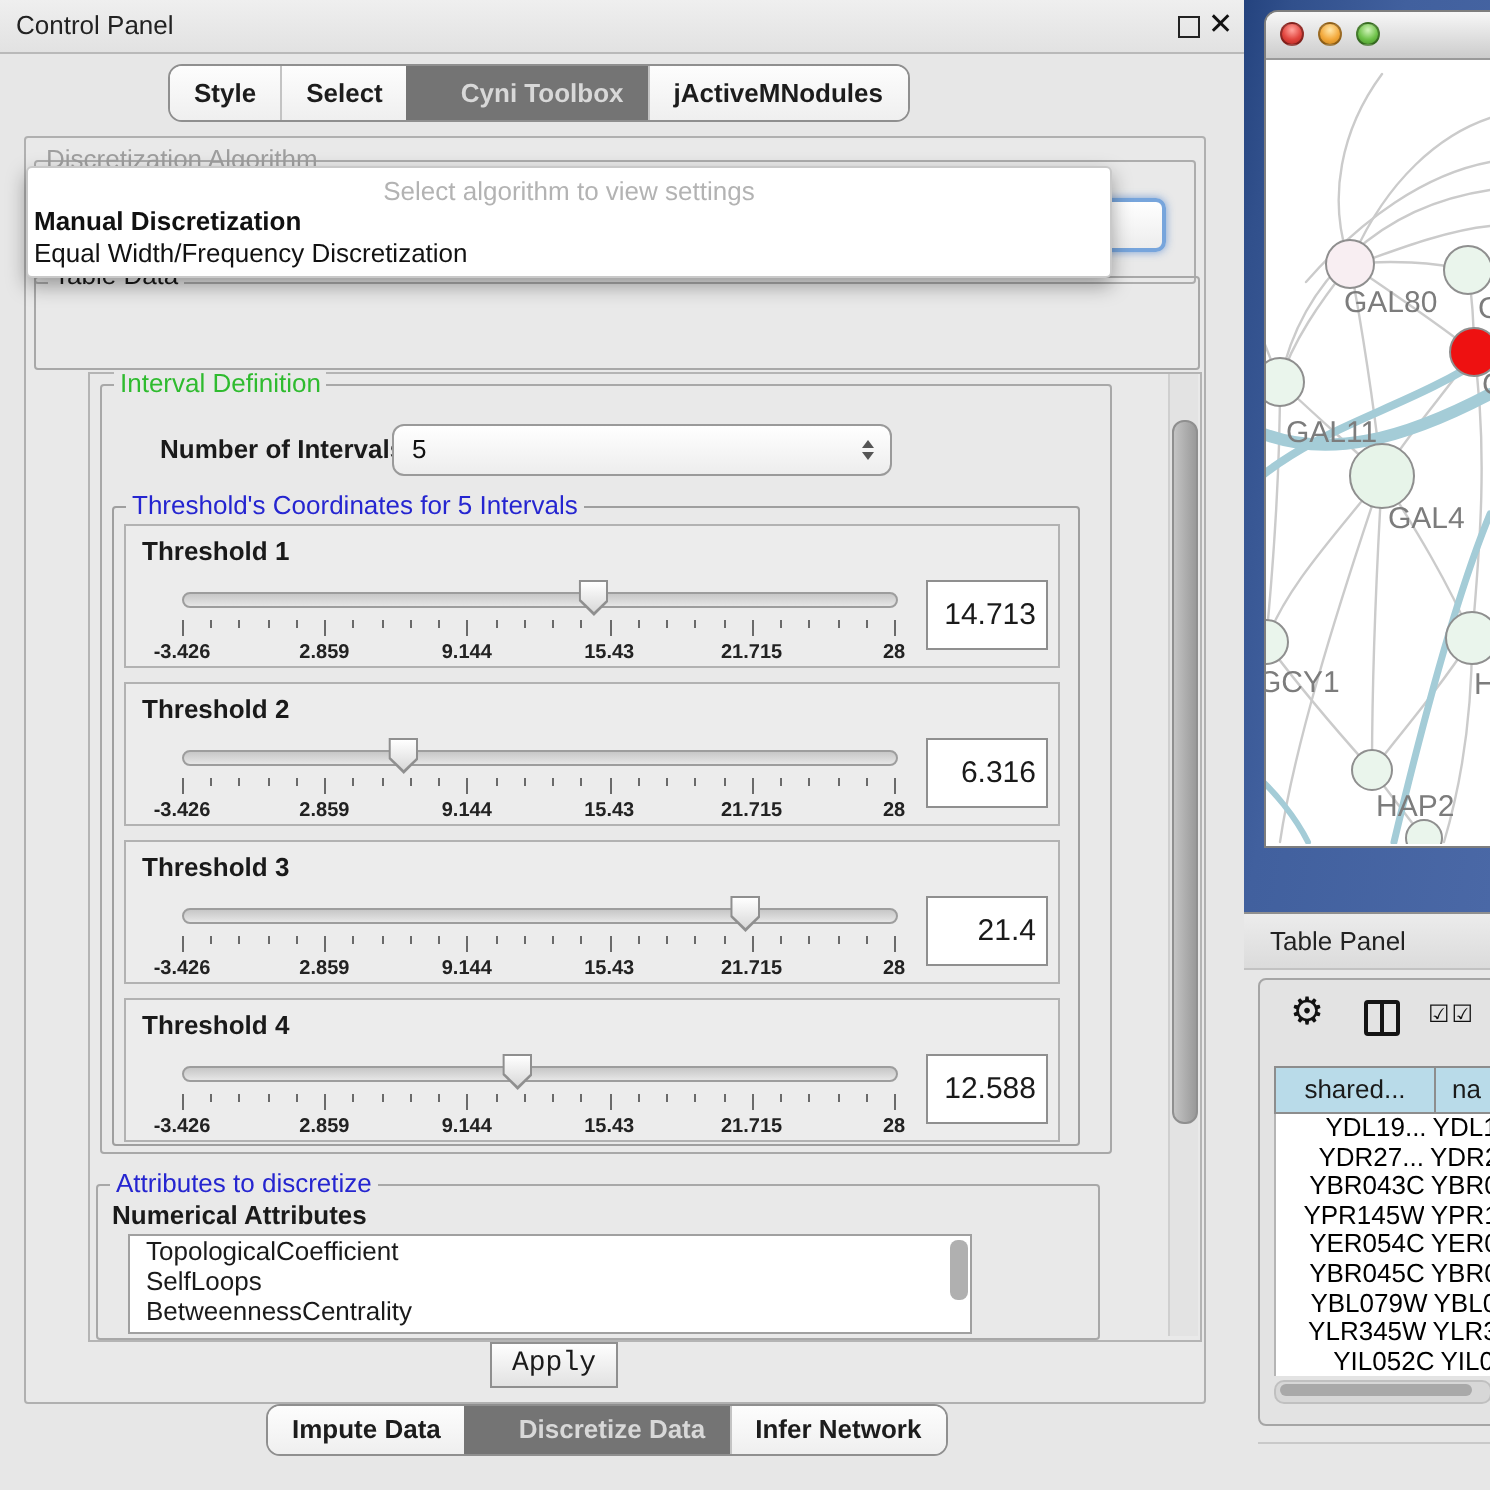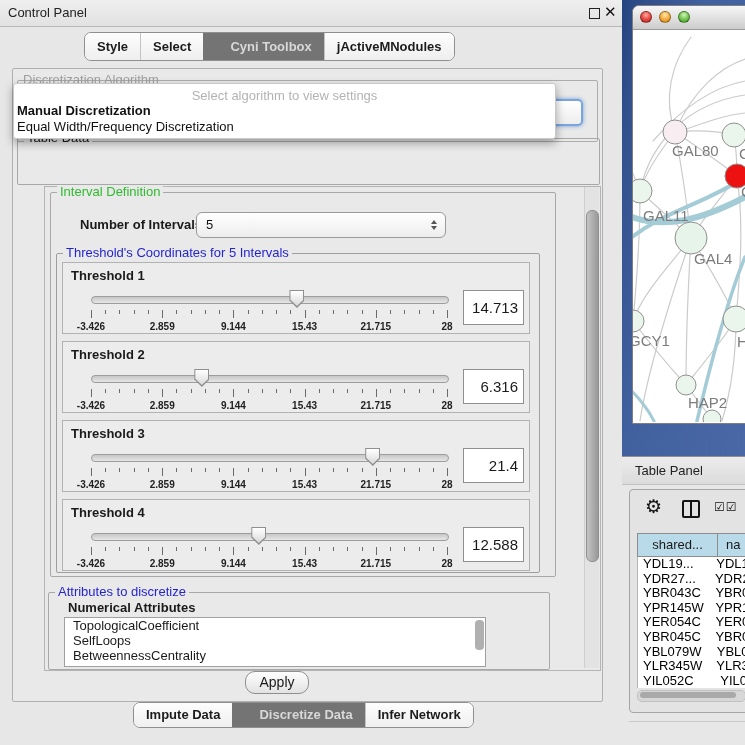--- a/index.html
+++ b/index.html
@@ -82,28 +82,28 @@
   .thr-ticks{position:absolute;left:0;top:17px;width:100%;height:9px;}
   .thr-ticks i{position:absolute;top:0;width:1px;height:4px;background:#6a6a6a;}
   .thr-ticks i.major{height:8px;}
   .thr-labs{position:absolute;left:0;top:28px;width:100%;height:12px;}
   .tlab{position:absolute;transform:translateX(-50%);font-size:10px;font-weight:bold;color:#222;white-space:nowrap;}
   .thr-val{position:absolute;left:400px;top:27px;width:54px;height:33px;background:#fff;
            border:1px solid #8f8f8f;line-height:33px;text-align:right;padding-right:5px;font-size:15px;}
 
   #attr-group{left:48px;top:592px;width:500px;height:76px;}
   #attr-label{color:#2525d0;}
-  #attr-sub{position:absolute;left:68px;top:600px;font-weight:bold;}
+  #attr-sub{position:absolute;left:56px;top:600px;font-weight:bold;}
   #attr-list{position:absolute;left:64px;top:617px;width:420px;height:48px;background:#fff;
              border:1px solid #a0a0a0;overflow:hidden;}
   .attr-item{padding-left:8px;line-height:15px;white-space:nowrap;}
   #attr-scroll{position:absolute;right:1px;top:2px;width:9px;height:30px;background:#b0b0b0;border-radius:4px;}
 
-  #apply-btn{left:245px;top:671px;width:62px;height:21px;border:1px solid #8f8f8f;border-radius:10px;
-             background:linear-gradient(#fefefe,#e2e2e2);text-align:center;line-height:20px;font-size:14px;}
+  #apply-btn{left:245px;top:671px;width:62px;height:21px;border:1px solid #8f8f8f;border-radius:0;
+             background:linear-gradient(#fefefe,#e2e2e2);text-align:center;line-height:20px;font-size:14px;font-family:Liberation Mono, monospace;}
 
   #bottom-tabs{left:133px;top:702px;height:24px;display:inline-flex;background:#fbfbfb;
                border:1px solid #8f8f8f;border-radius:7px;overflow:hidden;}
   #bottom-tabs .tab{line-height:22px;}
 
   
   #net-frame{left:622px;top:0;width:123px;height:456px;
              background:linear-gradient(100deg,#24437e 0%,#31508c 12%,#41609e 40%,#4a68a6 100%);}
   #mac-window{left:632px;top:5px;width:113px;height:417px;border:1px solid #7e7e7e;border-right:none;
               border-radius:7px 0 0 0;background:#fff;overflow:hidden;}
@@ -123,21 +123,21 @@
   #tp-gear{left:645px;top:495px;font-size:19px;color:#111;font-family:"DejaVu Sans",sans-serif;}
   #tp-cols{left:682px;top:500px;width:14px;height:14px;border:2px solid #141414;border-radius:2px;}
   #tp-cols::after{content:"";position:absolute;left:50%;top:0;width:2px;height:100%;background:#141414;transform:translateX(-50%);}
   #tp-checks{left:714px;top:500px;font-size:12px;color:#111;font-family:"DejaVu Sans",sans-serif;letter-spacing:1px;}
   #tp-header{left:637px;top:533px;height:24px;display:flex;}
   .th{background:#b9dbe9;border:1px solid #8d8d8d;line-height:22px;text-align:center;box-sizing:border-box;overflow:hidden;white-space:nowrap;}
   .th.c1{width:81px;}
   .th.c2{width:120px;border-left:none;text-align:left;padding-left:8px;}
   #tp-body{left:637px;top:557px;width:108px;height:131px;background:#fff;border-left:1px solid #b5b5b5;overflow:hidden;}
   .tr{display:flex;line-height:14.6px;font-size:13px;color:#000;white-space:nowrap;}
-  .tr .c1{width:77px;padding-left:5px;overflow:hidden;}
+  .tr .c1{width:77px;padding-left:5px;overflow:hidden;text-align:right;}
   .tr .c2{padding-left:3px;overflow:hidden;}
   #tp-hscroll{left:637px;top:690px;width:107px;height:10px;background:#d7d7d7;border:1px solid #c0c0c0;border-radius:5px;}
   #tp-hthumb{position:absolute;left:2px;top:1px;width:96px;height:6px;background:#a9a9a9;border-radius:3px;}
   #tp-divider{left:629px;top:721px;width:116px;height:1px;background:#c9c9c9;}
 </style>
 </head>
 <body>
 
 <div id="app">
 

